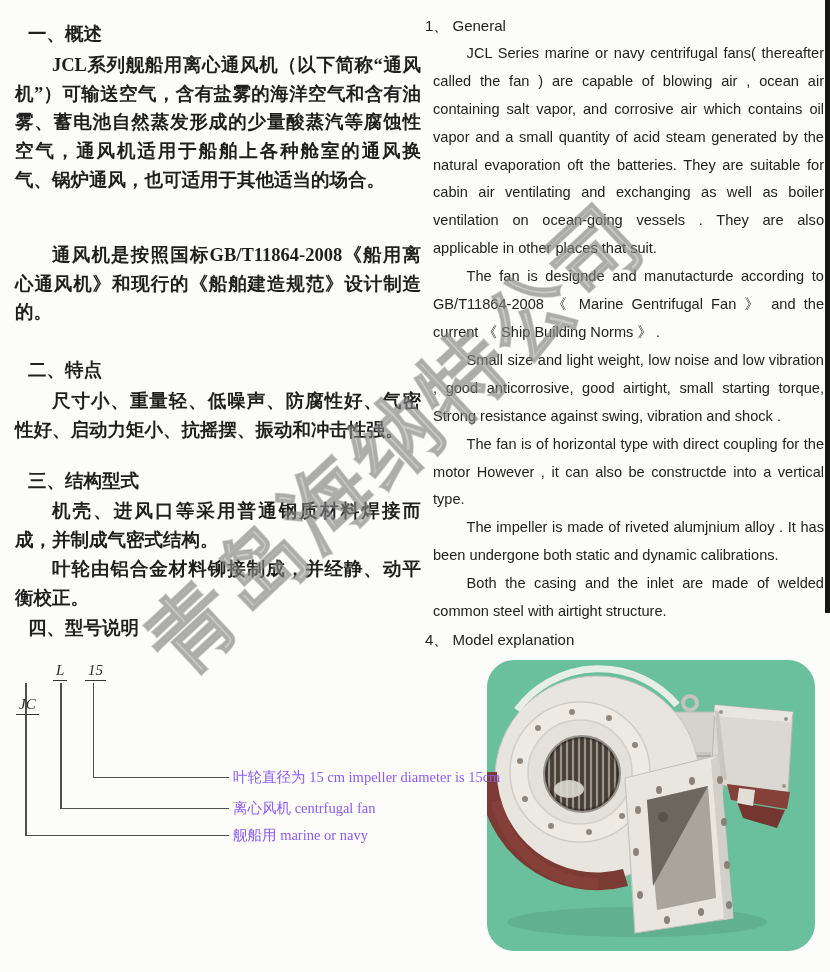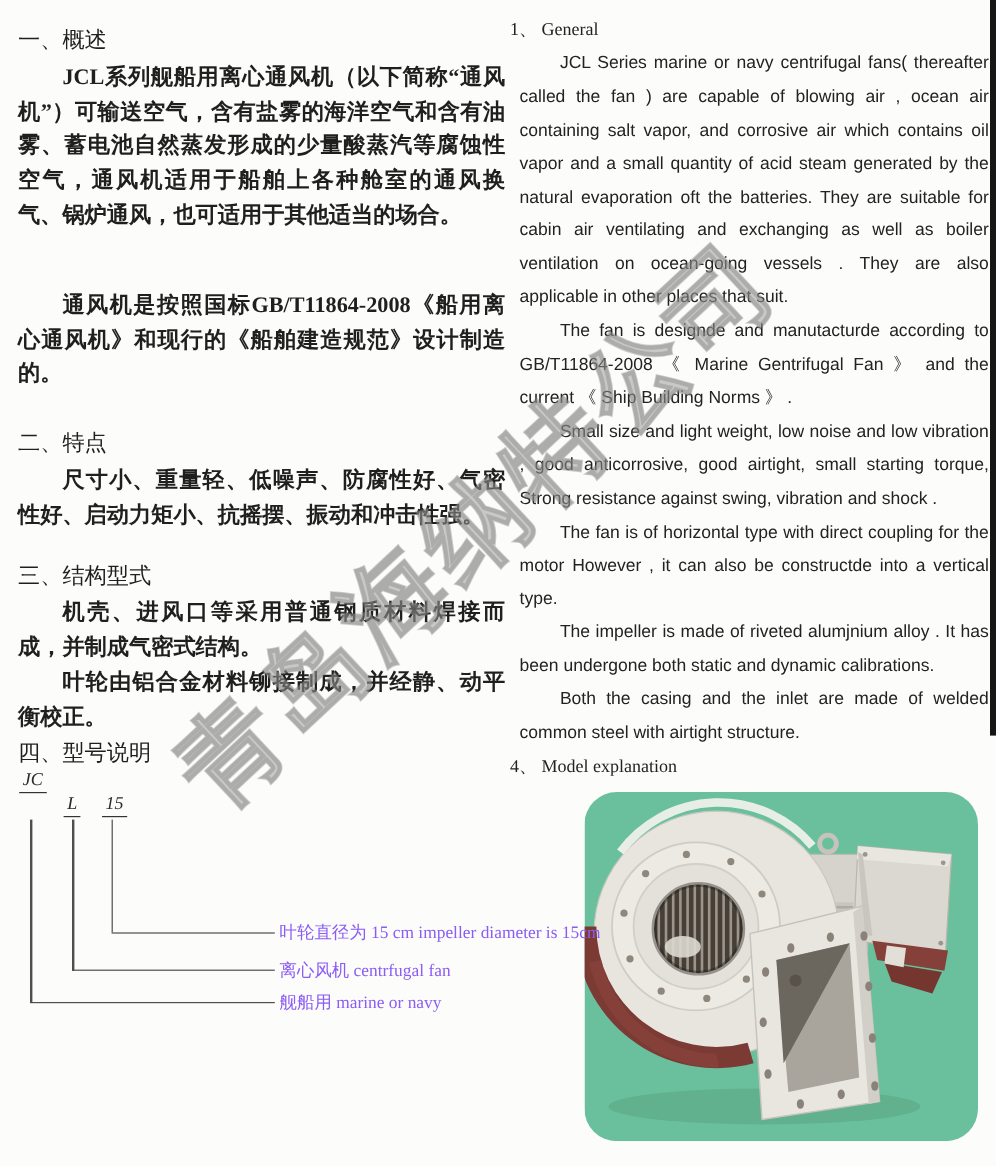--- a/index.html
+++ b/index.html
@@ -17,34 +17,34 @@
     text-align:center;color:rgba(148,148,148,0.50);
     -webkit-text-stroke:1.5px rgba(120,120,120,0.35);
     pointer-events:none;z-index:5;
   }
   
   .col-left{
     position:absolute;left:15px;top:14px;width:406px;
     font-size:18.5px;line-height:28.8px;font-weight:700;
     text-align:justify;z-index:2;
   }
-  .col-left h3{font-size:18.5px;margin:0;font-weight:400;}
+  .col-left h3{font-size:18.5px;margin:13px;font-weight:700;}
   .col-left p{margin:0;text-indent:2em;}
   .cn-h1{margin-top:6px!important;margin-bottom:2px!important;}
   .cn-p2{margin-top:46px!important;}
   .cn-h2{margin-top:29px!important;margin-bottom:2px!important;}
   .cn-h3{margin-top:22px!important;margin-bottom:2px!important;}
   .cn-h4{margin-top:1px!important;}
   .col-right{
     position:absolute;left:425px;top:12px;width:399px;
     font-family:"Liberation Sans","DejaVu Sans",sans-serif;
     font-size:14.6px;line-height:27.9px;color:#222;
     text-align:justify;z-index:2;
   }
-  .col-right h3{font-size:15px;margin:0;font-weight:400;font-family:Liberation Serif, serif;}
+  .col-right h3{font-size:15px;margin:0;font-weight:400;}
   .col-right p{margin:0 0 0 8px;text-indent:2.3em;}
   
   .diagram{position:absolute;left:0;top:0;width:830px;height:972px;z-index:3;pointer-events:none;}
   .code-part{
     position:absolute;font-style:italic;font-size:15px;color:#2a2a2a;
     border-bottom:1.5px solid #333;padding:0 3px 1px 3px;
   }
   .dline{position:absolute;background:#4e4e4e;}
   .dlabel{
     position:absolute;left:233px;font-size:14.5px;color:#8b5cf6;white-space:nowrap;
@@ -82,21 +82,21 @@
     <p>JCL Series marine or navy centrifugal fans( thereafter called the fan ) are capable of blowing air , ocean air containing salt vapor, and corrosive air which contains oil vapor and a small quantity of acid steam generated by the natural evaporation oft the batteries. They are suitable for cabin air ventilating and exchanging as well as boiler ventilation on ocean-going vessels . They are also applicable in other places that suit.</p>
     <p>The fan is designde and manutacturde according to GB/T11864-2008 《 Marine Gentrifugal Fan 》 and the current 《 Ship Building Norms 》 .</p>
     <p>Small size and light weight, low noise and low vibration , good anticorrosive, good airtight, small starting torque, Strong resistance against swing, vibration and shock .</p>
     <p>The fan is of horizontal type with direct coupling for the motor However , it can also be constructde into a vertical type.</p>
     <p>The impeller is made of riveted alumjnium alloy . It has been undergone both static and dynamic calibrations.</p>
     <p>Both the casing and the inlet are made of welded common steel with airtight structure.</p>
     <h3>4、 Model explanation</h3>
   </div>
 
   <div class="diagram">
-    <span class="code-part" style="left:16px;top:642px;font-style:italic;">JC</span>
+    <span class="code-part" style="left:16px;top:696px;font-style:italic;">JC</span>
     <span class="code-part" style="left:53px;top:662px;">L</span>
     <span class="code-part" style="left:85px;top:662px;">15</span>
 
     <div class="dline" style="left:25px;top:683px;width:1.6px;height:152px;"></div>
     <div class="dline" style="left:60px;top:683px;width:1.8px;height:126px;"></div>
     <div class="dline" style="left:93px;top:683px;width:1.4px;height:94px;"></div>
 
     <div class="dline" style="left:93px;top:777px;width:136px;height:1.4px;"></div>
     <div class="dline" style="left:60px;top:808px;width:169px;height:1.4px;"></div>
     <div class="dline" style="left:25px;top:835px;width:204px;height:1.4px;"></div>

